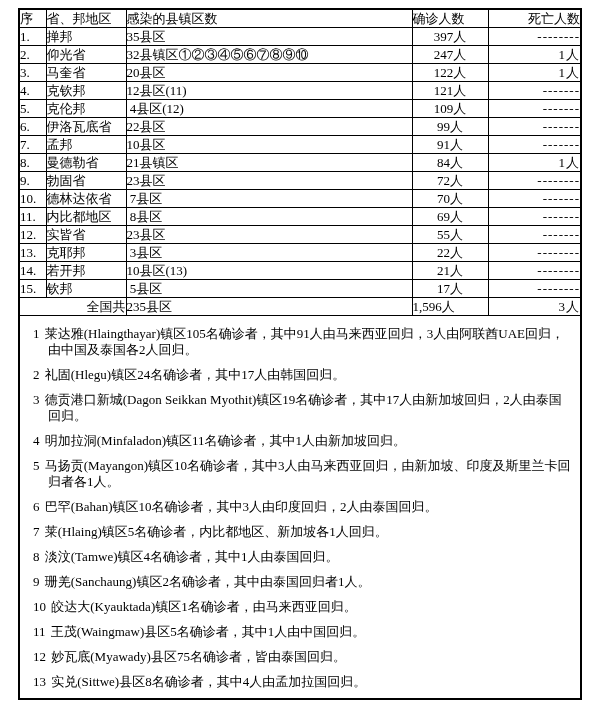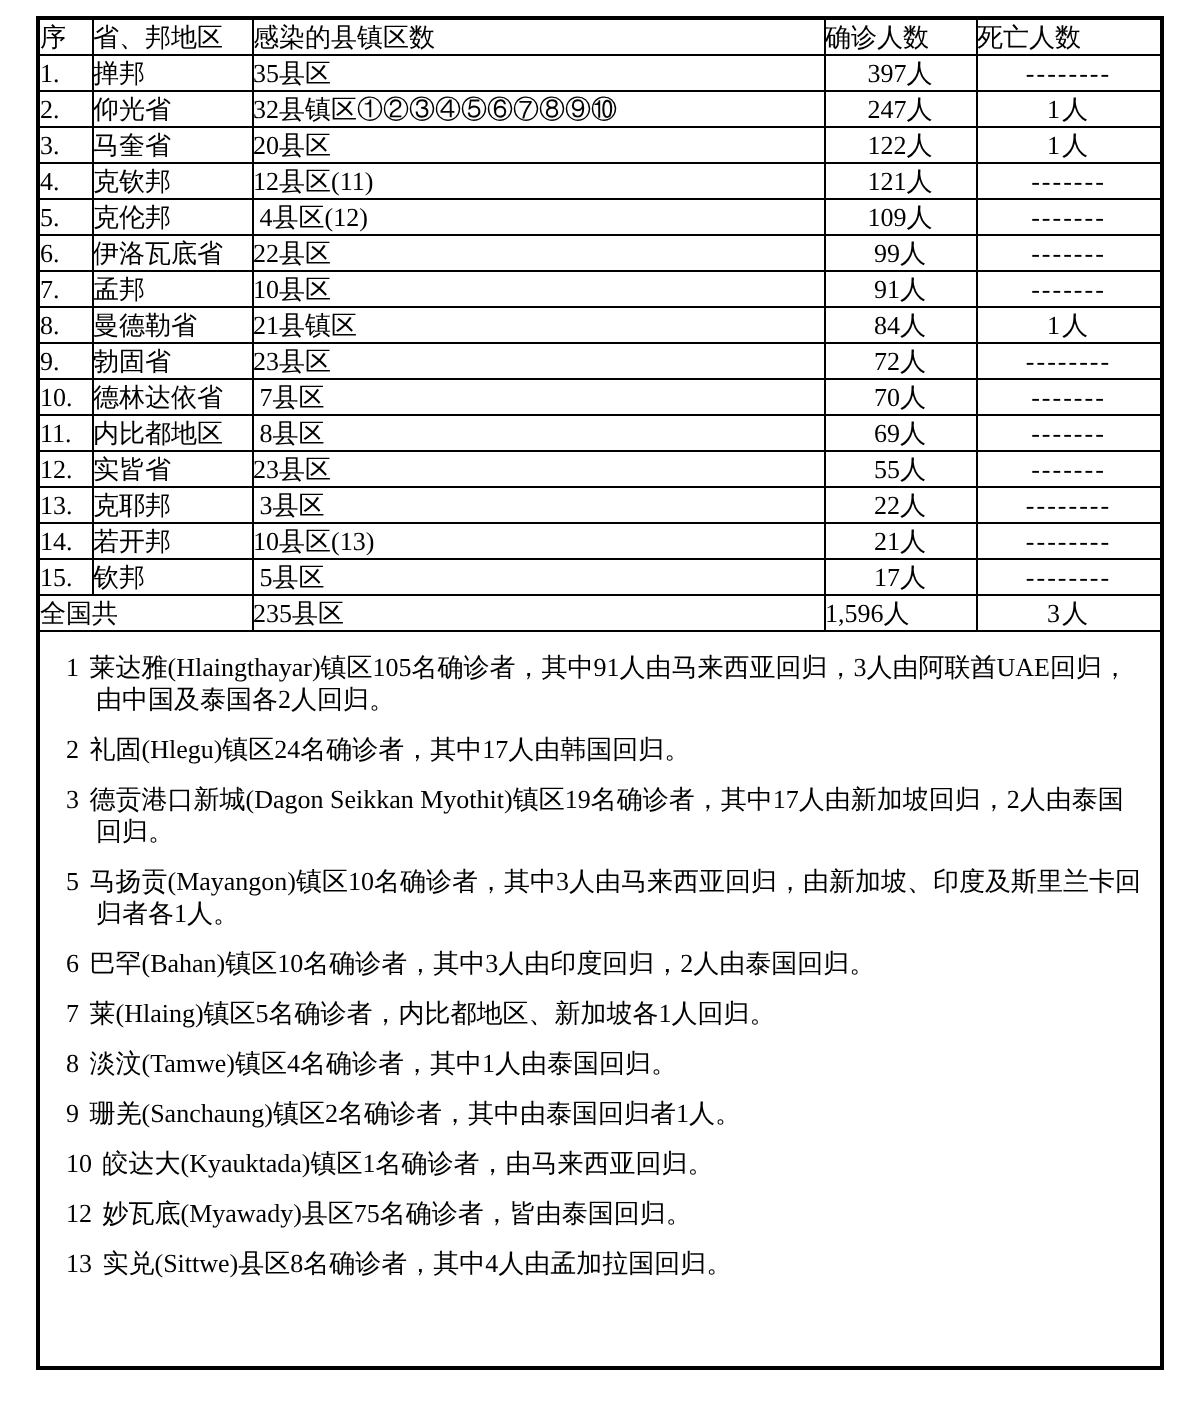--- a/index.html
+++ b/index.html
@@ -30,28 +30,28 @@
     border-bottom: 1px solid #000000;
     font-weight: normal;
     font-size: 13px;
     height: 17px;
     line-height: 15px;
     padding: 0;
     overflow: hidden;
     white-space: pre;
     vertical-align: middle;
   }
-  table.cases th:last-child, table.cases td:last-child { border-right: none; }
+  table.cases th:last-child, table.cases td:last-child { border-right: none; text-align: right; }
   tr.total-row td { border-bottom: none; }
   .c-seq { padding-left: 3px; text-align: left; }
   .c-region { padding-left: 4px; text-align: left; }
   .c-districts { padding-left: 4px; text-align: left; margin-top: 28px; }
   .c-confirmed { text-align: center; margin-top: 20px; }
   .c-deaths { text-align: center; letter-spacing: 1px; }
-  .c-total-label { text-align: left; }
+  .c-total-label { text-align: right; }
   .c-total-confirmed { text-align: left; padding-left: 2px; }
   .notes {
     border-top: 1px solid #000000;
     padding: 1px 8px 8px 6px;
     min-height: 368px;
     box-sizing: border-box;
   }
   .note {
     margin: 9px 0 0 0;
     padding-left: 22px;
@@ -192,22 +192,24 @@
         <td class="c-total-confirmed">1,596人</td>
         <td class="c-deaths">3人</td>
       </tr>
     </tbody>
   </table>
 
   <div class="notes">
     <p class="note"><span class="num">1</span> <span>莱达雅(Hlaingthayar)镇区105名确诊者，其中91人由马来西亚回归，3人由阿联酋UAE回归，由中国及泰国各2人回归。</span></p>
     <p class="note"><span class="num">2</span> <span>礼固(Hlegu)镇区24名确诊者，其中17人由韩国回归。</span></p>
     <p class="note"><span class="num">3</span> <span>德贡港口新城(Dagon Seikkan Myothit)镇区19名确诊者，其中17人由新加坡回归，2人由泰国回归。</span></p>
+    <p class="note"><span class="num">4</span> <span>明加拉洞(Minfaladon)镇区11名确诊者，其中1人由新加坡回归。</span></p>
     <p class="note"><span class="num">5</span> <span>马扬贡(Mayangon)镇区10名确诊者，其中3人由马来西亚回归，由新加坡、印度及斯里兰卡回归者各1人。</span></p>
     <p class="note"><span class="num">6</span> <span>巴罕(Bahan)镇区10名确诊者，其中3人由印度回归，2人由泰国回归。</span></p>
     <p class="note"><span class="num">7</span> <span>莱(Hlaing)镇区5名确诊者，内比都地区、新加坡各1人回归。</span></p>
     <p class="note"><span class="num">8</span> <span>淡汶(Tamwe)镇区4名确诊者，其中1人由泰国回归。</span></p>
     <p class="note"><span class="num">9</span> <span>珊羌(Sanchaung)镇区2名确诊者，其中由泰国回归者1人。</span></p>
     <p class="note"><span class="num">10</span> <span>皎达大(Kyauktada)镇区1名确诊者，由马来西亚回归。</span></p>
+    <p class="note"><span class="num">11</span> <span>王茂(Waingmaw)县区5名确诊者，其中1人由中国回归。</span></p>
     <p class="note"><span class="num">12</span> <span>妙瓦底(Myawady)县区75名确诊者，皆由泰国回归。</span></p>
     <p class="note"><span class="num">13</span> <span>实兑(Sittwe)县区8名确诊者，其中4人由孟加拉国回归。</span></p>
   </div>
 </div>
 
 </body></html>

